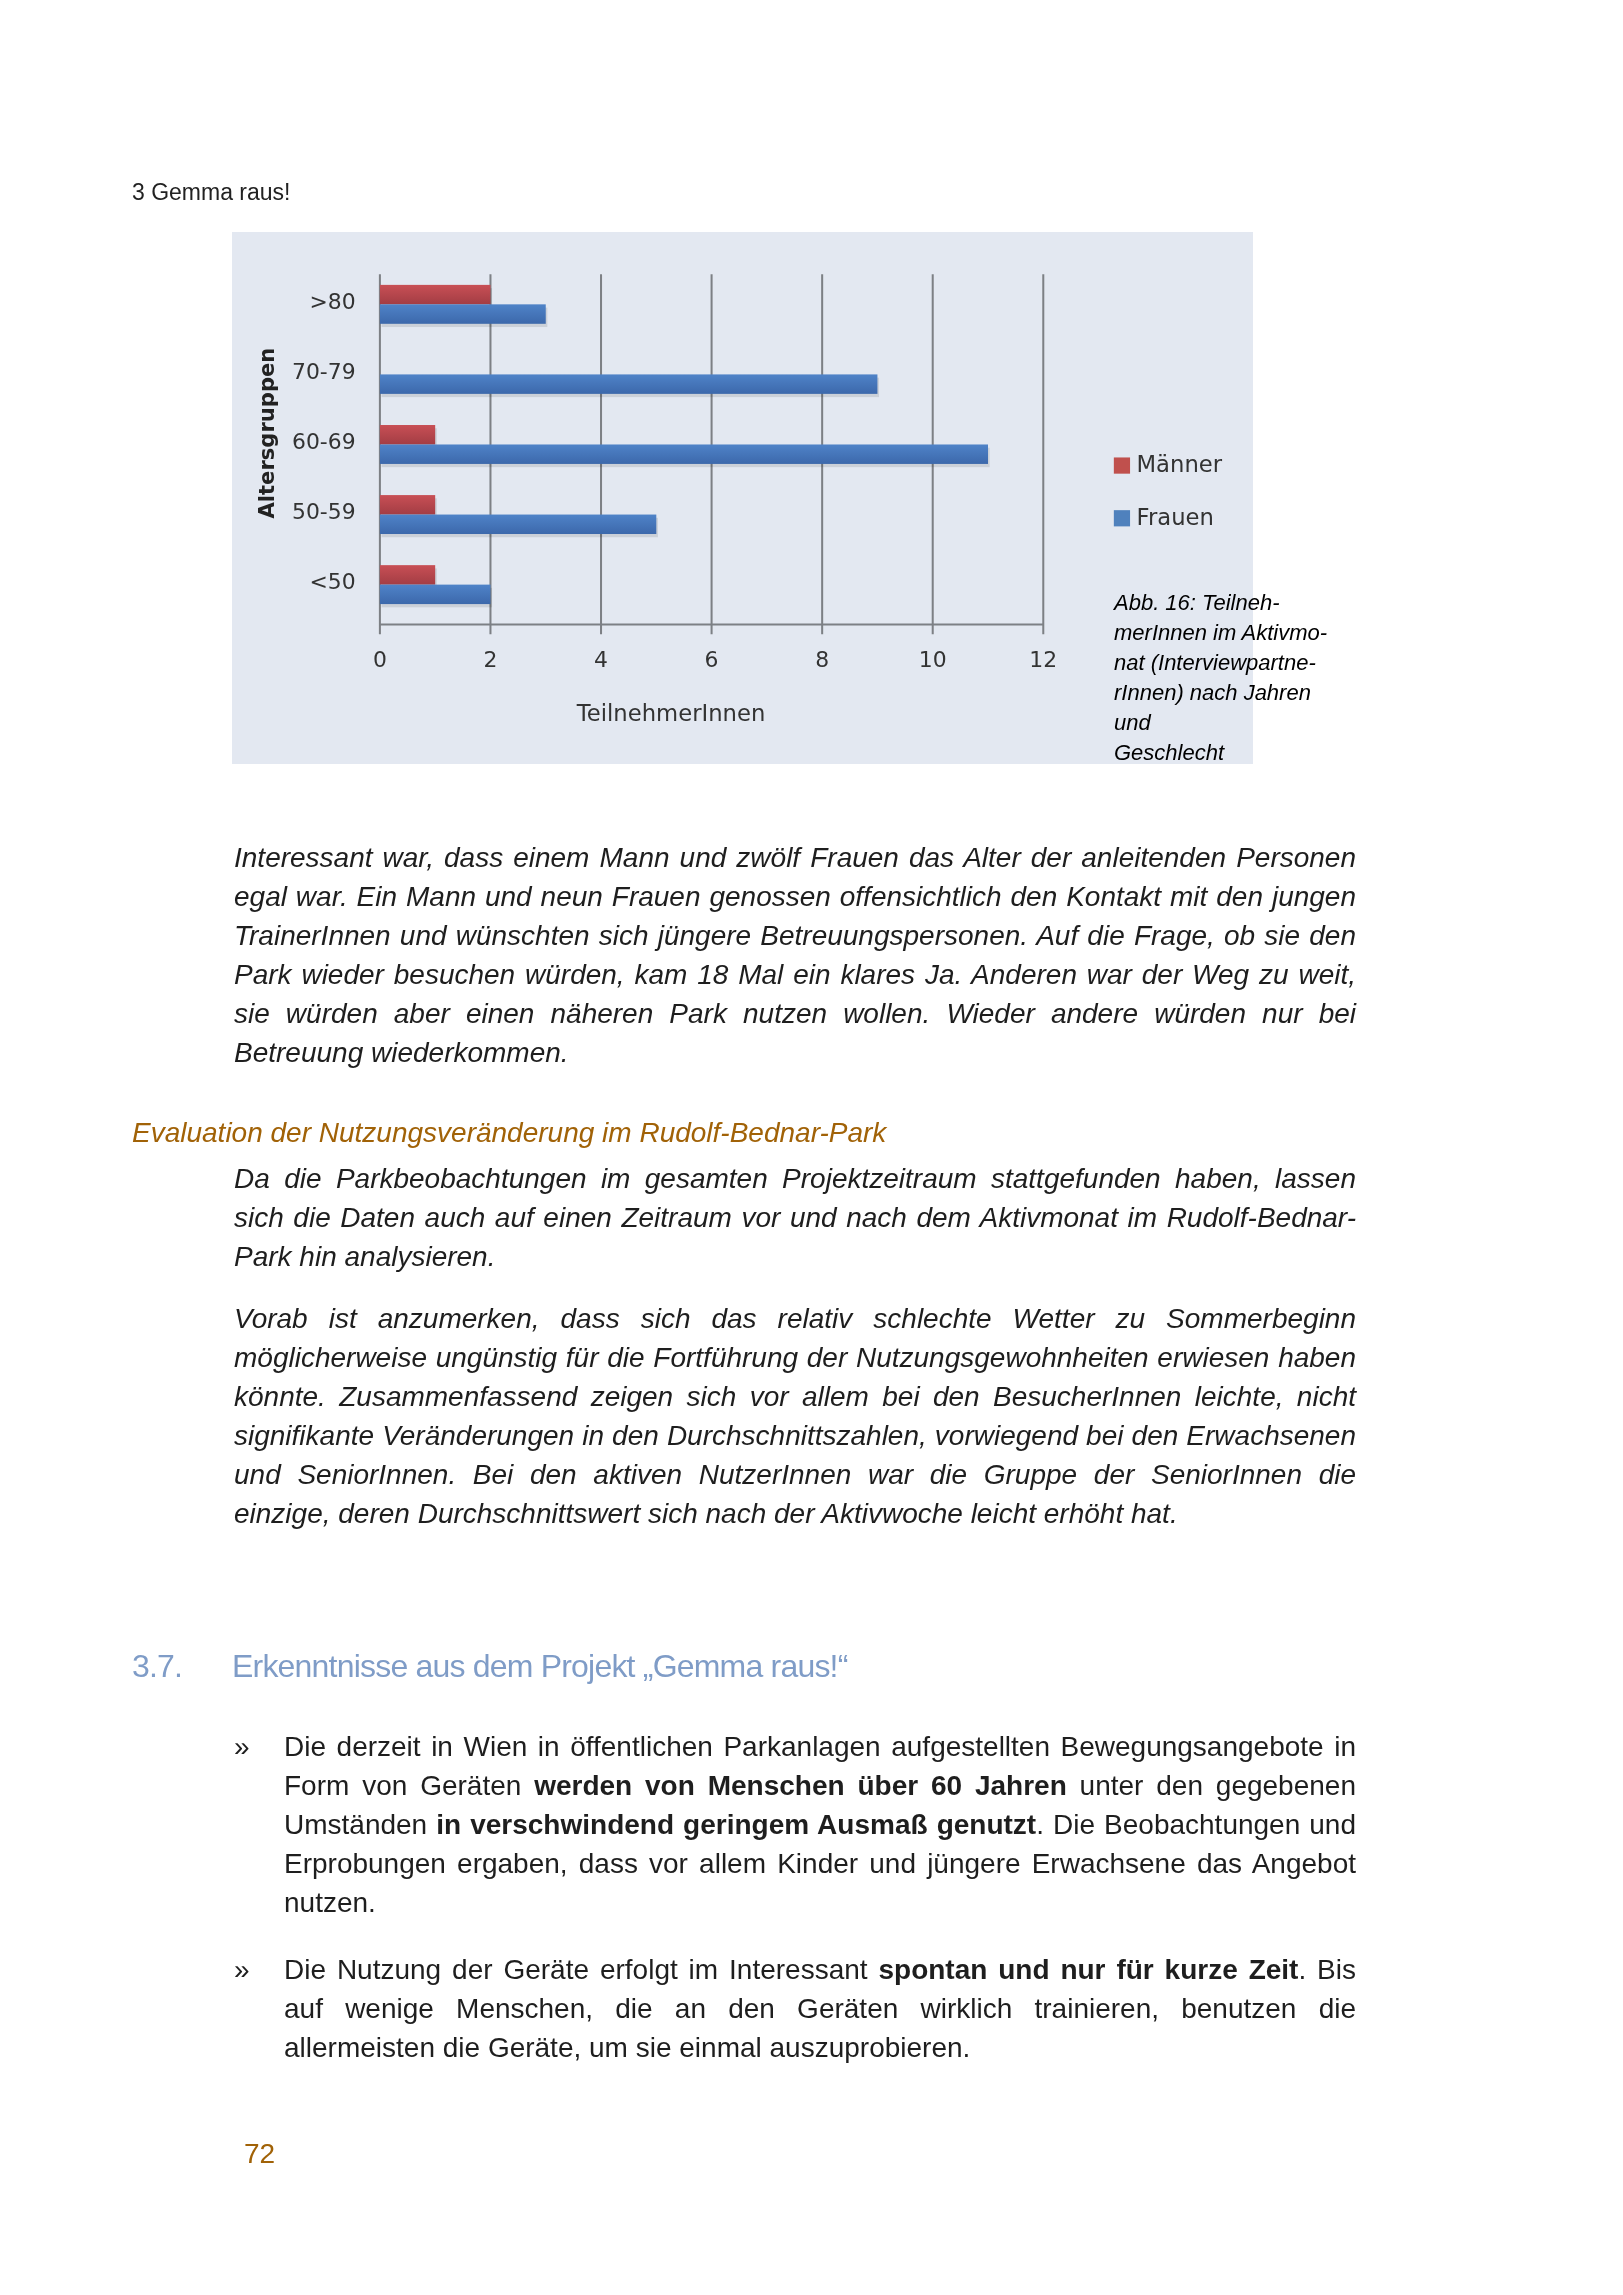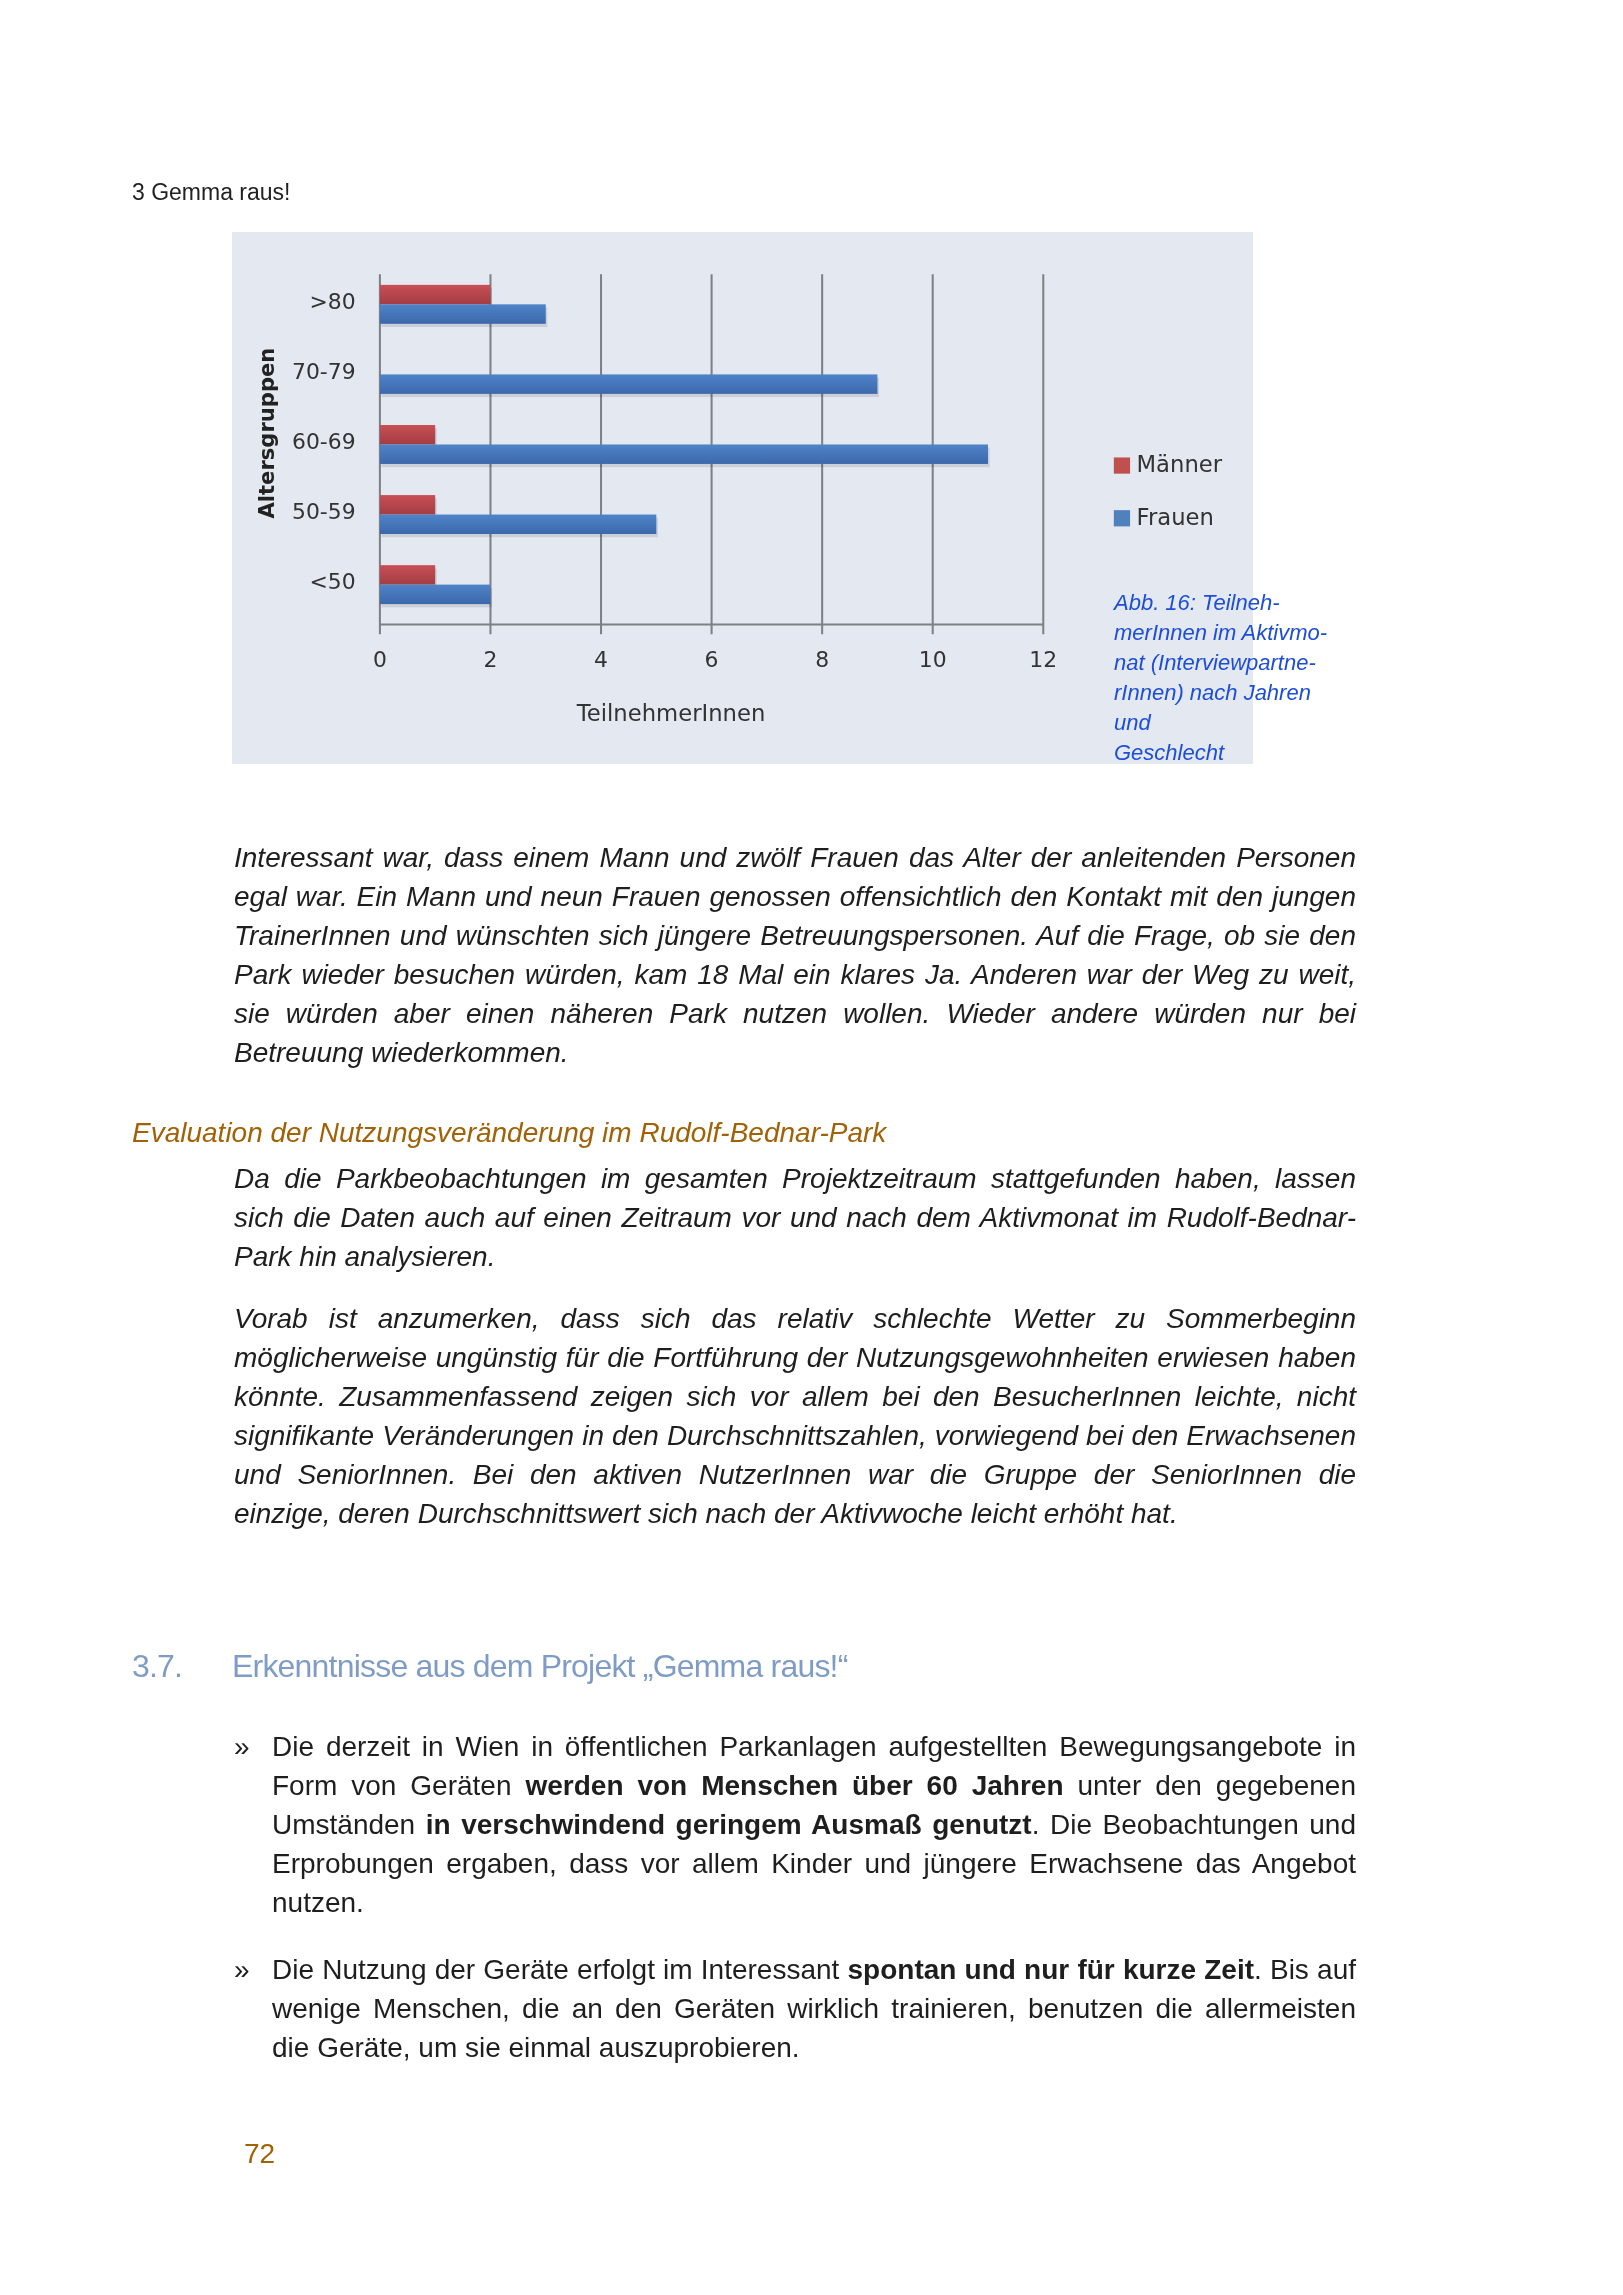--- a/index.html
+++ b/index.html
@@ -2,31 +2,31 @@
 <html style="font-size:13px"><head>
 <meta charset="utf-8">
 <style>
   html, body { margin: 0; padding: 0; background: #ffffff; }
   body { width: 1623px; height: 2295px; position: relative; overflow: hidden;
          font-family: "Liberation Sans", "DejaVu Sans", sans-serif; color: #1e1e1e; }
   .running-head { position: absolute; left: 132px; top: 149px; font-size: 23px; color: #222; margin-top: 30px; }
   .figure { position: absolute; left: 232px; top: 232px; width: 1021px; height: 532px; background: #e3e8f1; }
   .figure svg { position: absolute; left: 0; top: 0; }
   .caption { position: absolute; left: 882px; top: 356px; width: 235px; font-style: italic;
-             font-size: 22px; line-height: 30px; color: #1d4ed8; }
+             font-size: 22px; line-height: 30px; color: #000000; }
   .body-text { position: absolute; left: 234px; width: 1122px; font-size: 28px; line-height: 39px;
                text-align: justify; color: #1e1e1e; font-style: italic; }
   .body-text p { margin: 0; }
   .subhead { position: absolute; left: 132px; top: 1117px; font-size: 28px; font-style: italic; color: #a16207; }
   .section-heading { position: absolute; left: 132px; top: 1648px; font-size: 32px; color: #7f9cc7;
                      letter-spacing: -0.8px; }
   .section-heading .num { display: inline-block; width: 100px; }
   .bullet { position: absolute; left: 234px; width: 1122px; font-size: 28px; line-height: 39px; color: #1e1e1e; }
   .bullet .marker { position: absolute; left: 0; top: 0; }
-  .bullet .text { margin-left: 38px; text-align: justify; }
+  .bullet .text { margin-left: 50px; text-align: justify; }
   .page-number { position: absolute; left: 244px; top: 2138px; font-size: 28px; color: #a16207; }
   b { font-weight: bold; }
 </style>
 </head>
 <body>
 
 <div class="running-head">3 Gemma raus!</div>
 
 <div class="figure">
   <svg id="chart" width="1123" height="532" viewBox="0 0 1384 656">

